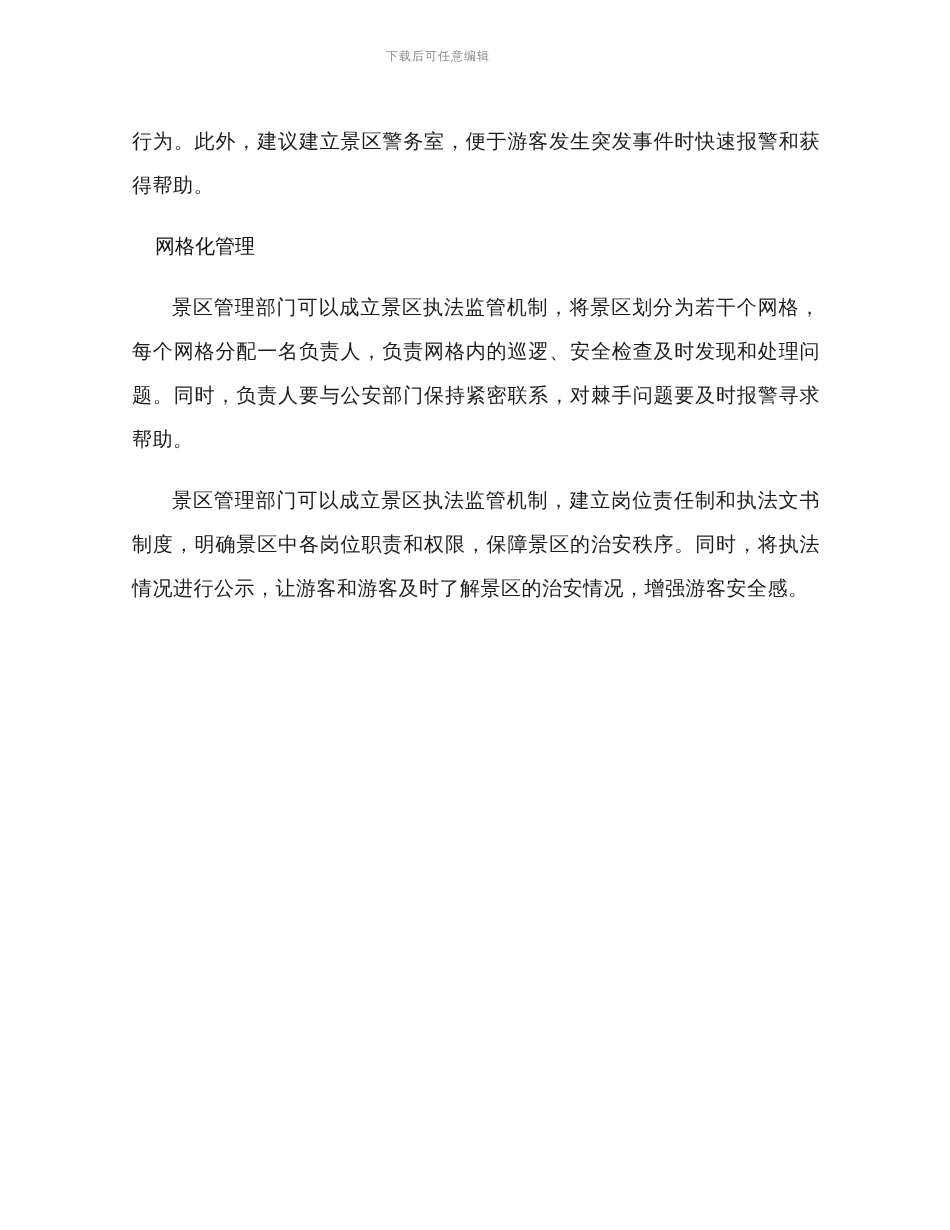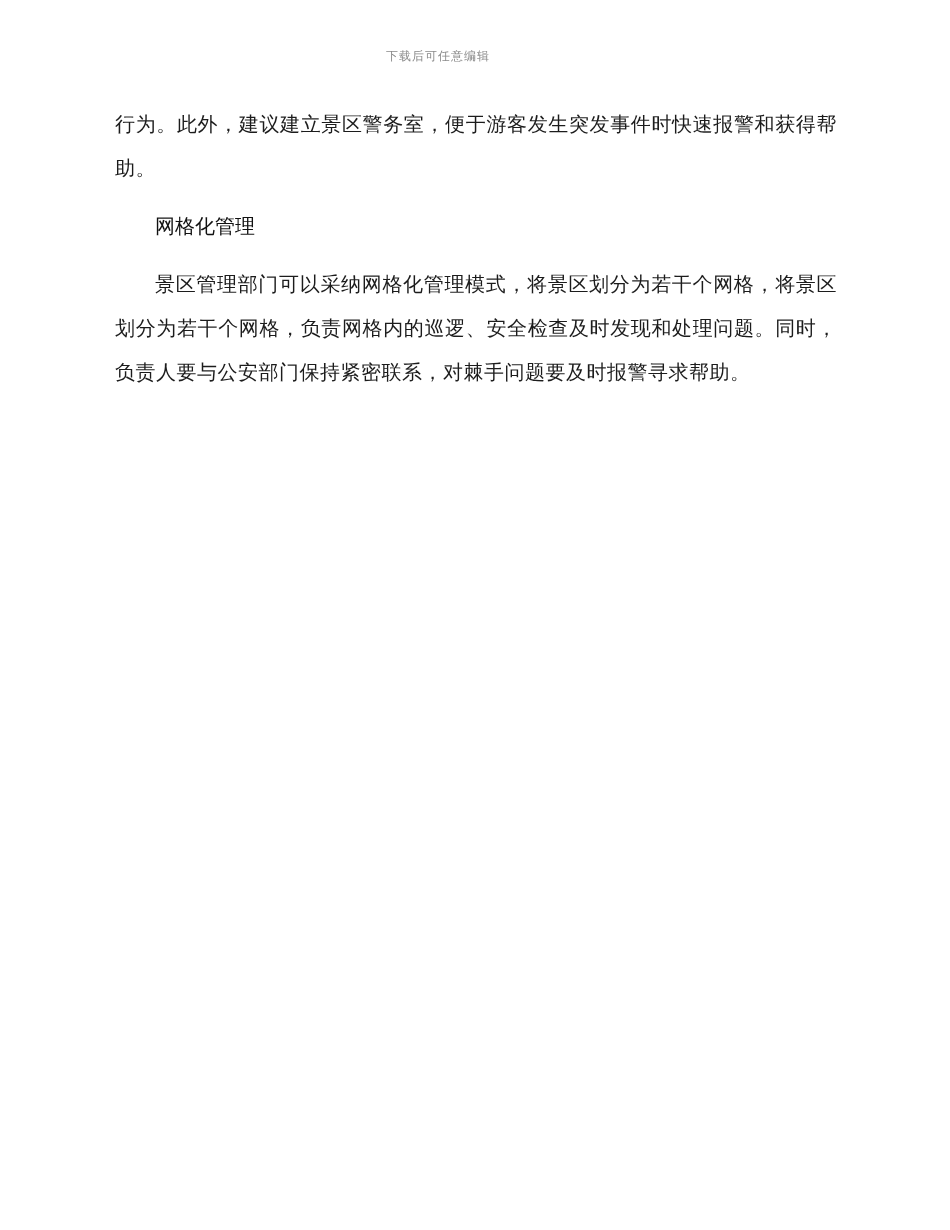--- a/index.html
+++ b/index.html
@@ -29,21 +29,21 @@
   .content {
     position: absolute;
     top: 102px;
     left: 115px;
     width: 722px;
   }
   .para {
     font-size: 20px;
     line-height: 44px;
     text-align: justify;
-    margin: 0;
+    margin: 17px;
     letter-spacing: 0.5px;
   }
   .para.indent {
     text-indent: 2em;
   }
   .heading {
     font-size: 20px;
     line-height: 44px;
     font-weight: 400;
     margin: 14px 0 14px 0;
@@ -57,21 +57,22 @@
 <div class="page">
 
   <div class="header-note">下载后可任意编辑</div>
 
   <div class="content">
 
     <p class="para">行为。此外，建议建立景区警务室，便于游客发生突发事件时快速报警和获得帮助。</p>
 
     <h2 class="heading">网格化管理</h2>
 
-    <p class="para indent">景区管理部门可以采纳网格化管理模式，将景区划分为若干个网格，将景区划分为若干个网格，负责网格内的巡逻、安全检查及时发现和处理问题。同时，负责人要与公安部门保持紧密联系，对棘手问题要及时报警寻求帮助。</p>
+    <p class="para indent">景区管理部门可以成立景区执法监管机制，将景区划分为若干个网格，每个网格分配一名负责人，负责网格内的巡逻、安全检查及时发现和处理问题。同时，负责人要与公安部门保持紧密联系，对棘手问题要及时报警寻求帮助。</p>
 
 
+    <p class="para indent">景区管理部门可以成立景区执法监管机制，建立岗位责任制和执法文书制度，明确景区中各岗位职责和权限，保障景区的治安秩序。同时，将执法情况进行公示，让游客和游客及时了解景区的治安情况，增强游客安全感。</p>
 
 
 
   </div>
 
 </div>
 
 </body></html>

